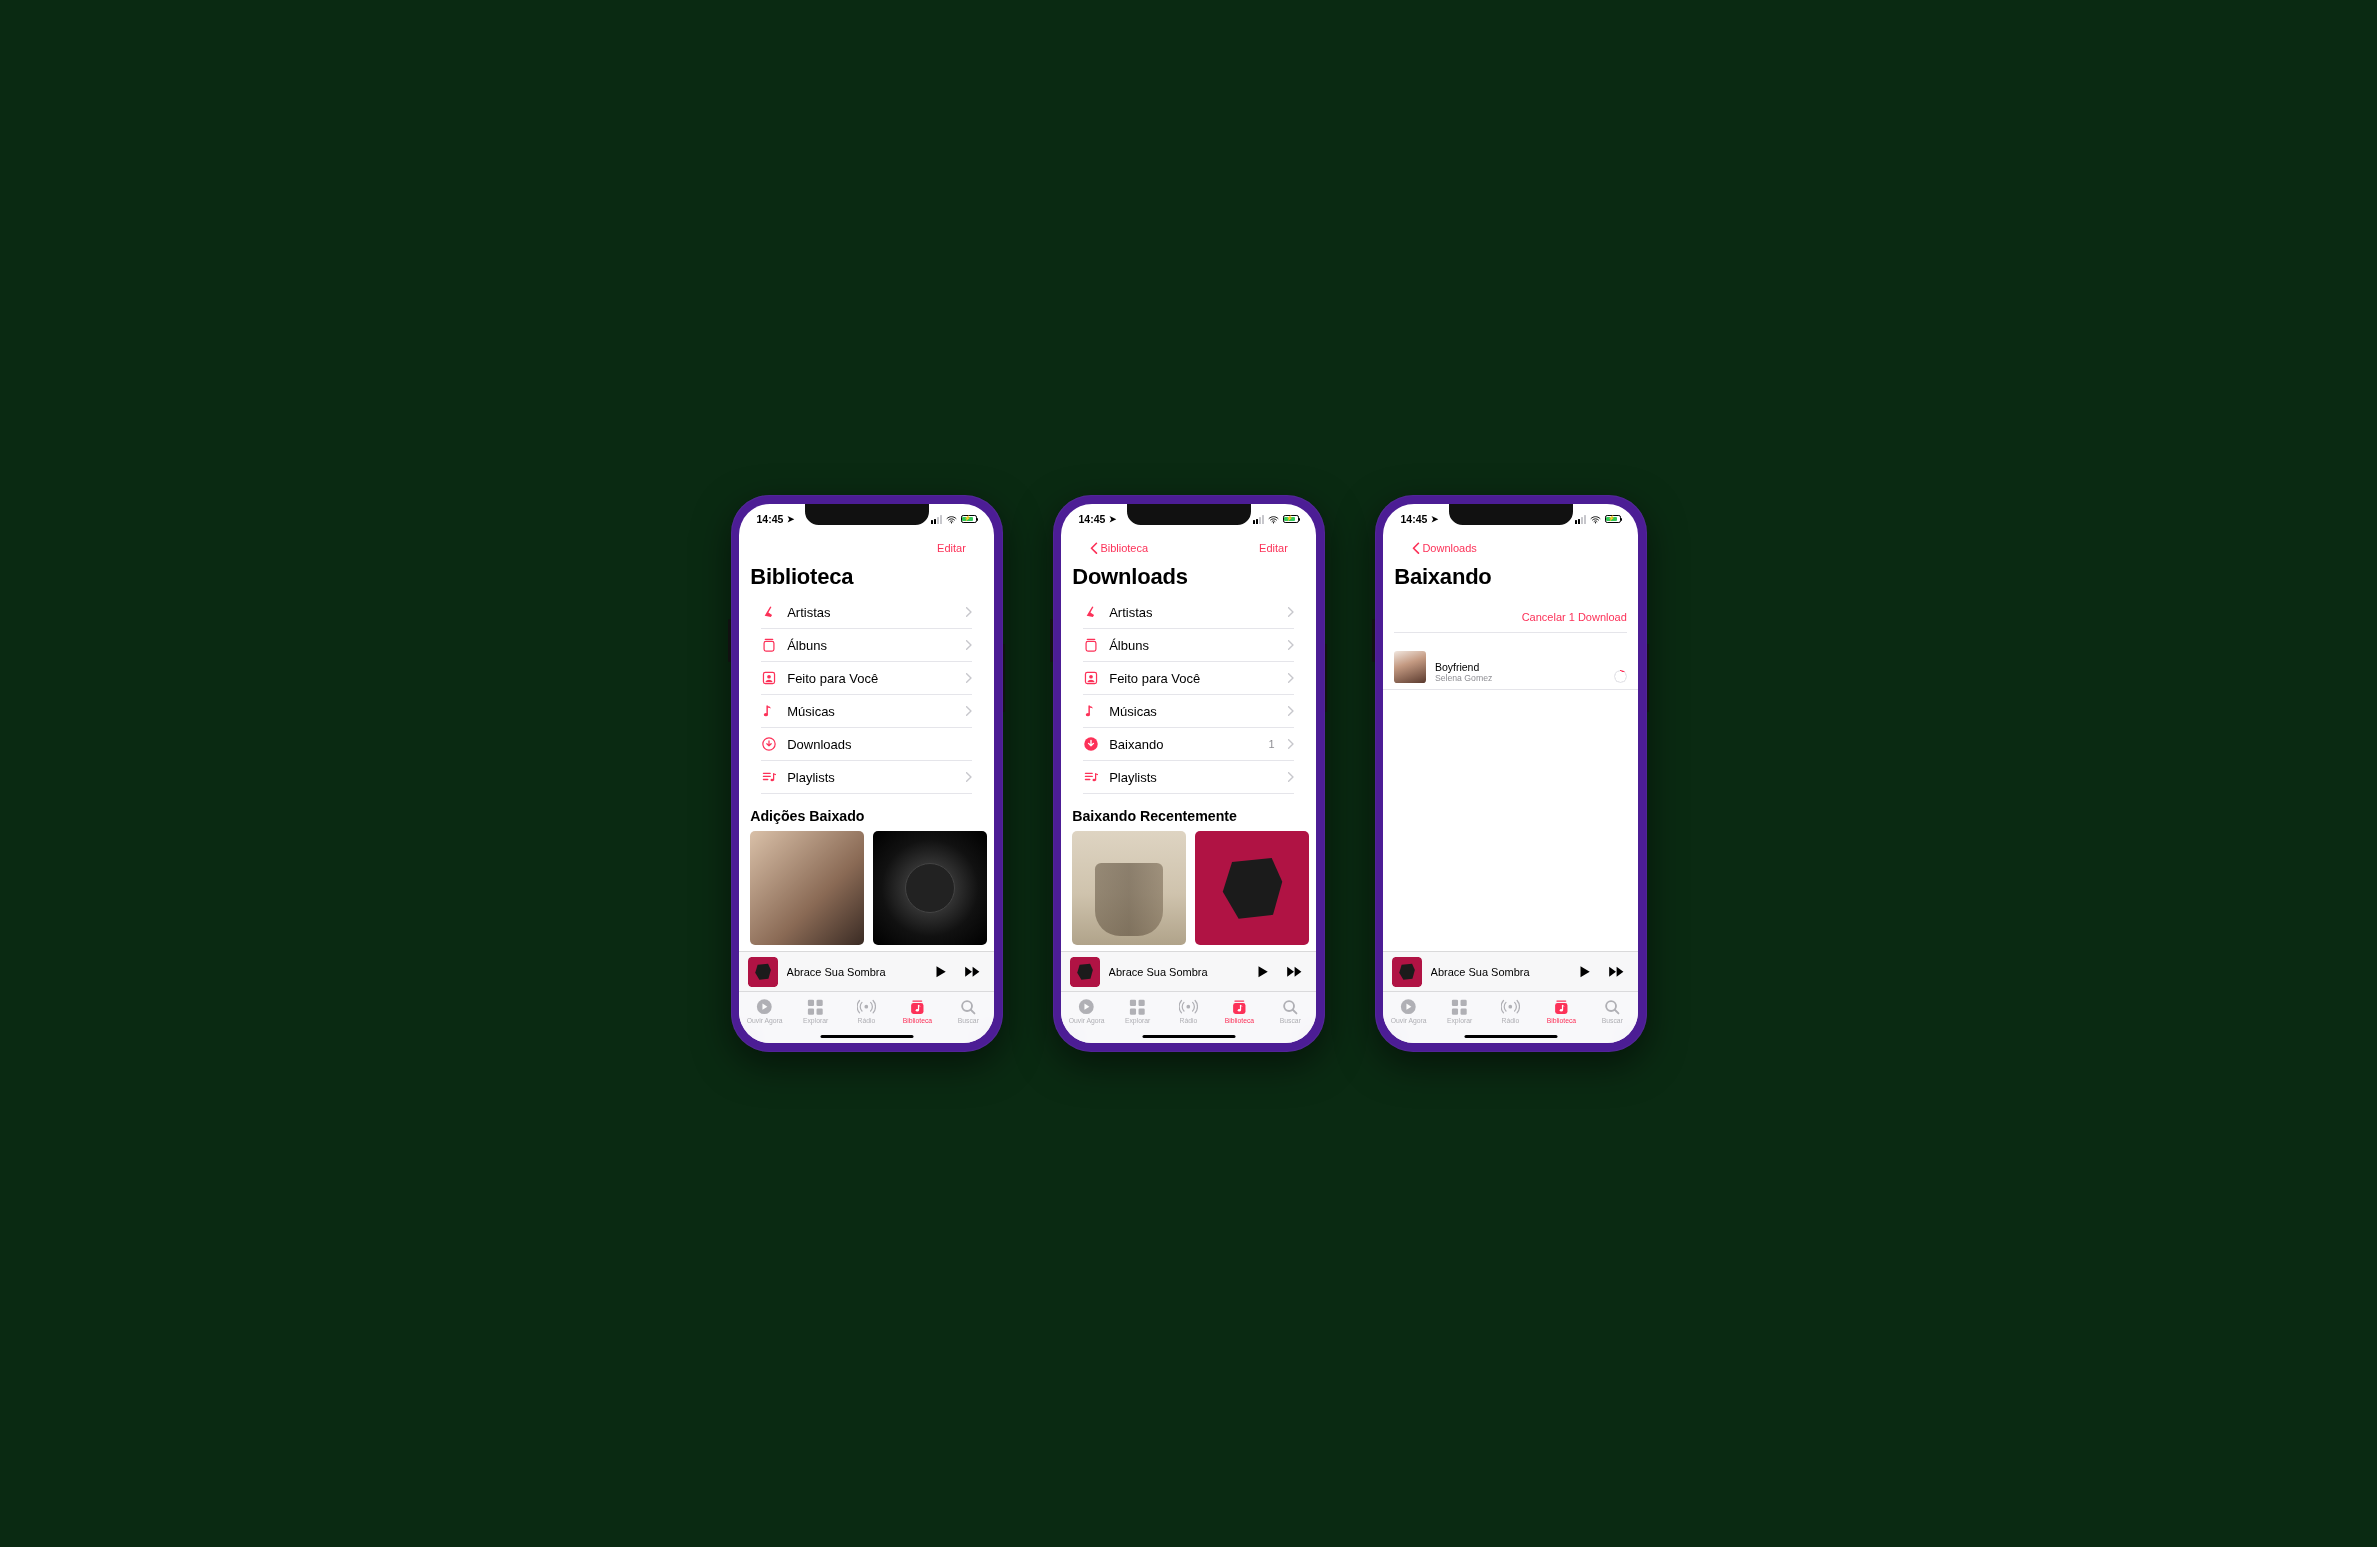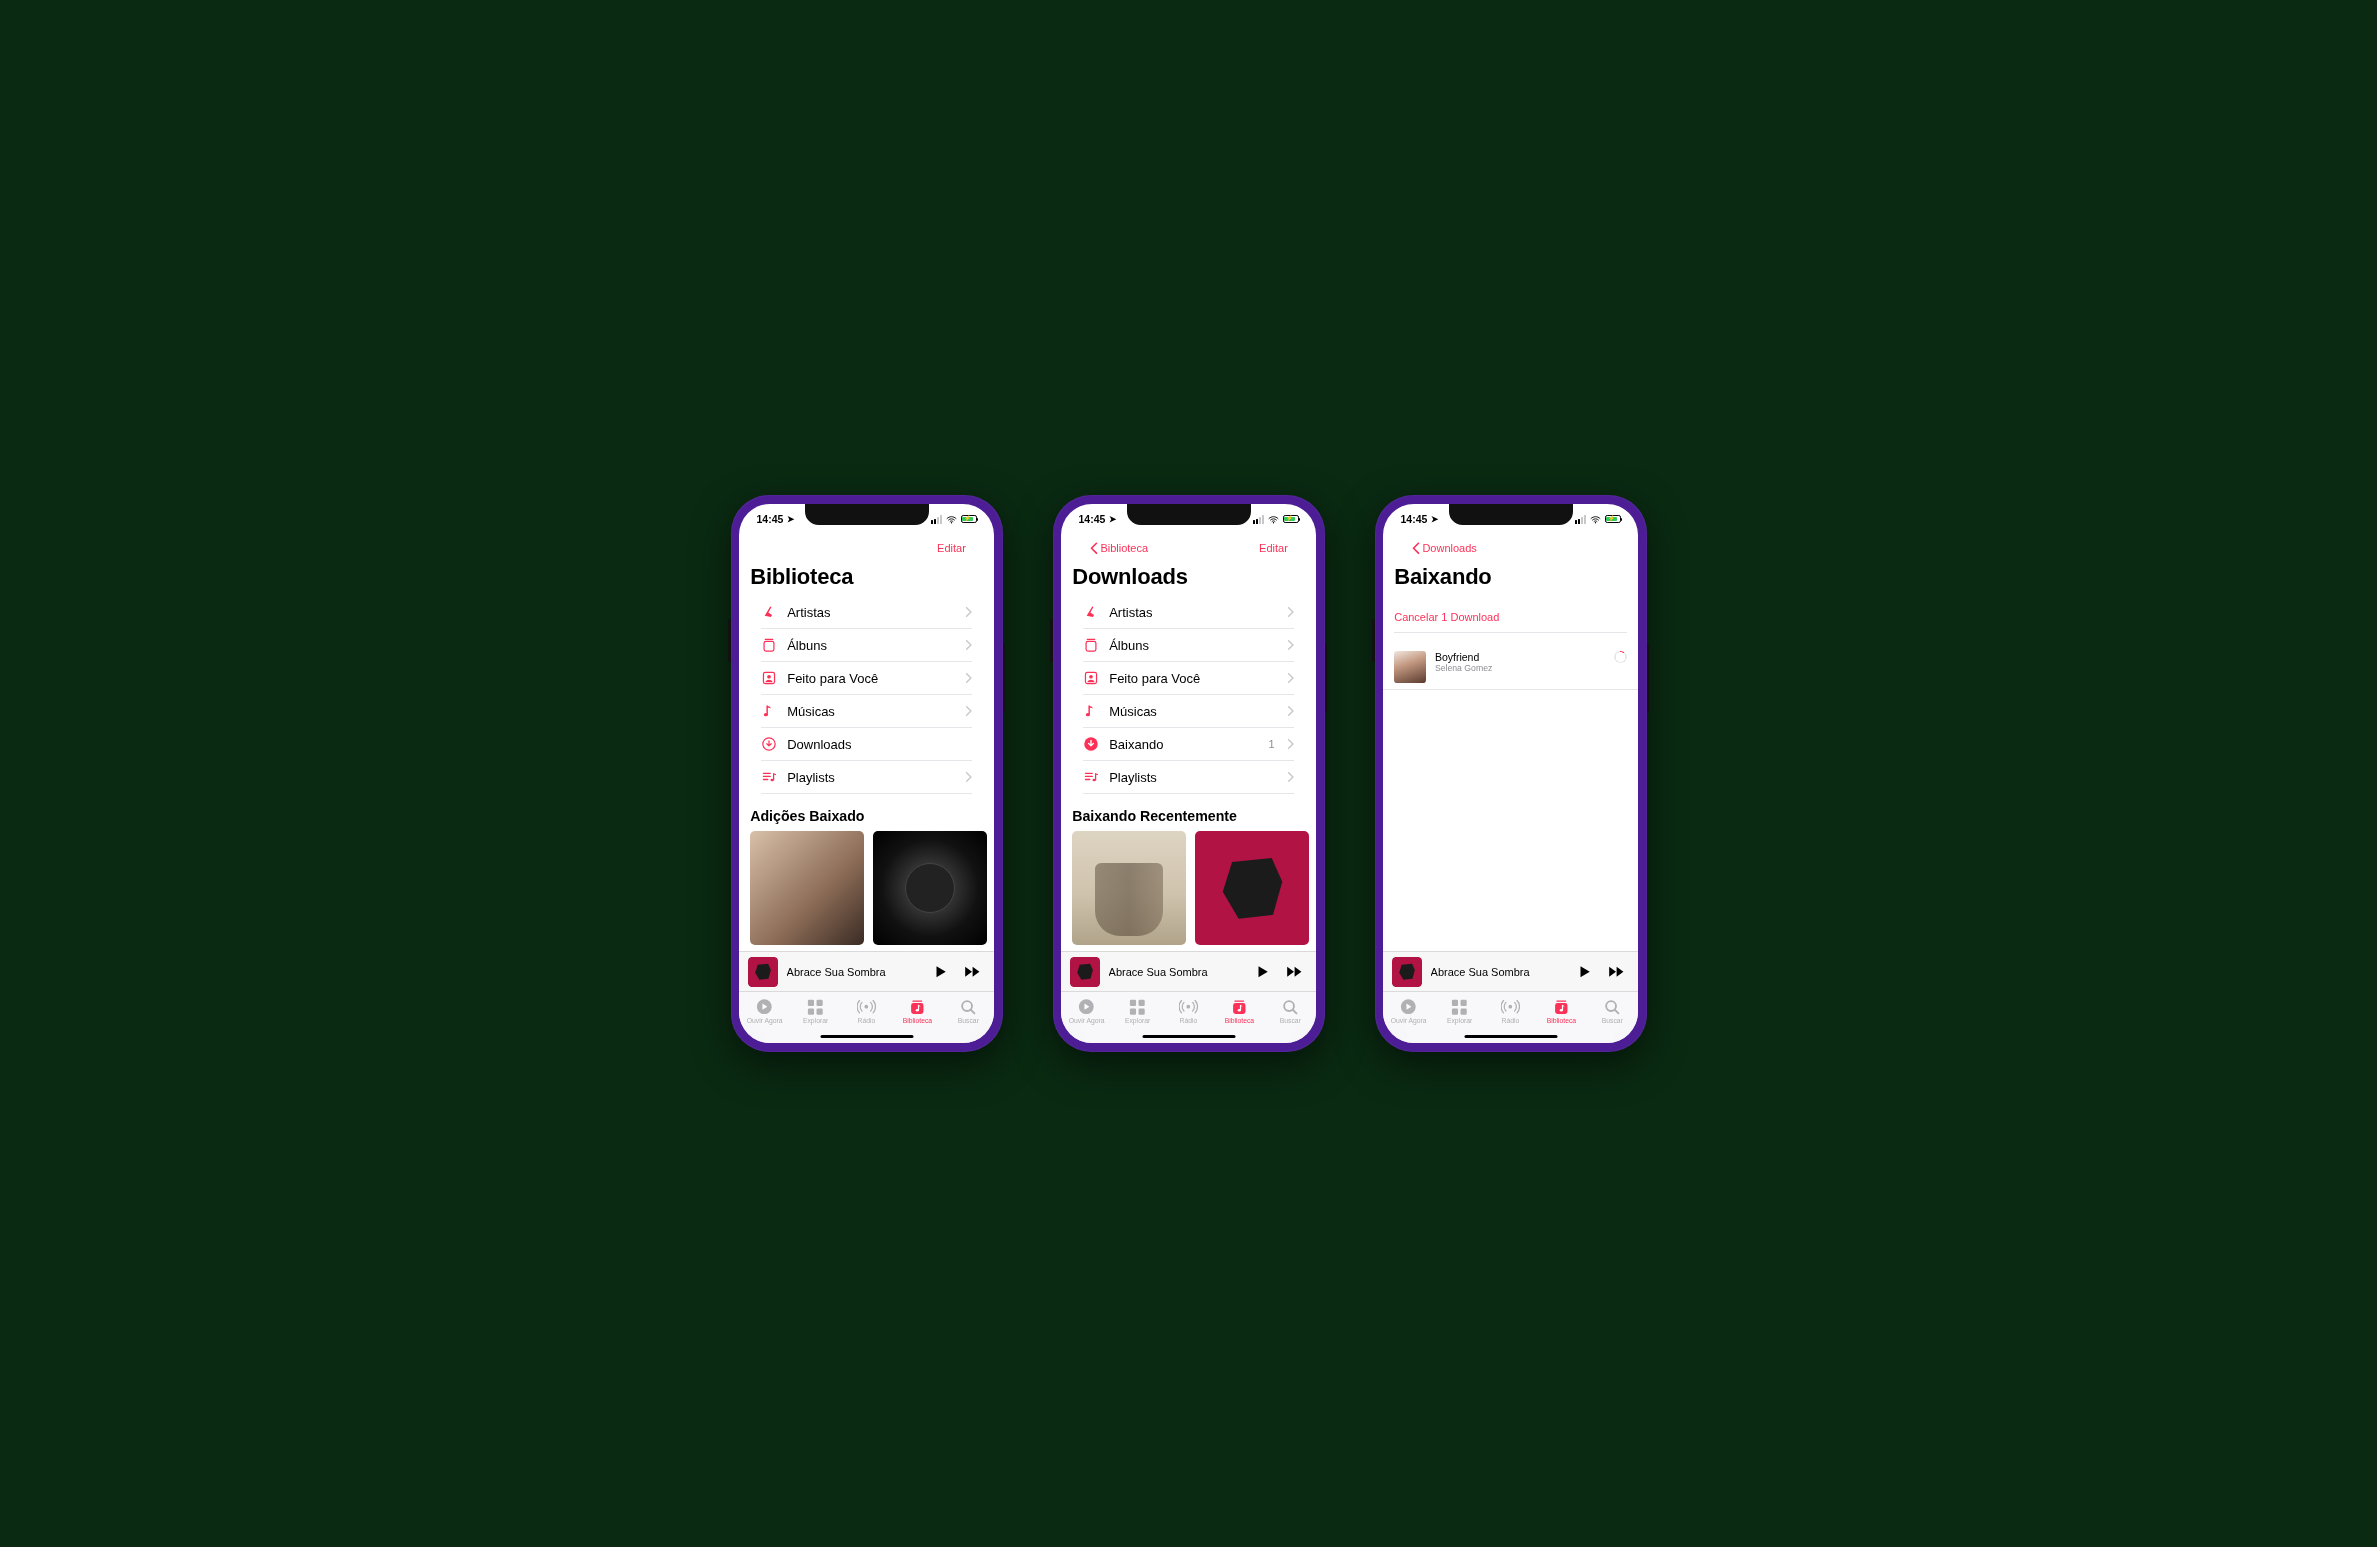--- a/index.html
+++ b/index.html
@@ -113,22 +113,22 @@
   
   .art-face{background:linear-gradient(135deg,#d9c0a8 0%,#8a6a55 60%,#3a2b24 100%)}
   .art-disc{background:radial-gradient(circle at 50% 50%,#555 0%,#111 60%,#000 100%);position:relative}
   .art-disc:after{content:"";position:absolute;inset:28%;border-radius:50%;background:#222;border:0.6px solid #444}
   .art-band{background:linear-gradient(180deg,#ded4c2 0%,#cfc3ad 55%,#b0a38a 100%);position:relative}
   .art-band:before{content:"";position:absolute;left:20%;right:20%;top:28%;bottom:8%;background:linear-gradient(90deg,#6b5d4a,#5a4c3b,#7a6a55);border-radius:6.2px 6.2px 25px 25px;opacity:.6}
   .art-rock{background:#b01344;position:relative;display:flex;align-items:center;justify-content:center}
   .art-rock:before{content:"";width:58%;height:58%;background:#1b1b1b;clip-path:polygon(20% 10%,80% 4%,96% 40%,82% 90%,30% 96%,6% 55%);filter:drop-shadow(0 7.4px 6.2px rgba(0,0,0,.35))}
   .art-selena{background:linear-gradient(160deg,#f1e6de 0%,#c49a82 40%,#5a3a2e 100%);position:relative}
   
-  .cancel-btn{color:var(--accent);text-align:left;font-size:11px;border-bottom:0.6px solid var(--divider);padding:8.7px 0;margin:12px 11px}
-  .dl-row{display:flex;align-items:flex-start;gap:8.7px;padding:6.2px 11px;border-bottom:0.6px solid var(--divider)}
+  .cancel-btn{color:var(--accent);text-align:right;font-size:11px;border-bottom:0.6px solid var(--divider);padding:8.7px 0;margin:12px 11px}
+  .dl-row{display:flex;align-items:flex-end;gap:8.7px;padding:6.2px 11px;border-bottom:0.6px solid var(--divider)}
   .dl-row .art{width:32px;height:32px;border-radius:3.1px;overflow:hidden}
   .dl-row .meta{flex:1}
   .dl-row .meta .t{font-size:10.5px;color:#000}
   .dl-row .meta .s{font-size:8.7px;color:var(--grey)}
   .dl-row .prog{width:12.4px;height:12.4px}
   .ring-spinner{width:12.4px;height:12.4px;border-radius:50%;background:conic-gradient(var(--accent) 0 40deg,#e6e6ea 40deg 360deg)}
   .ring-spinner.mask{-webkit-mask:radial-gradient(circle,transparent 55%,#000 56%)}
   .busy-spinner{width:12.4px;height:12.4px;border-radius:50%;position:relative}
   .busy-spinner:before{content:"";position:absolute;inset:0;border-radius:50%;background:conic-gradient(from 0deg,#d0d0d5,#8e8e93 300deg,transparent 300deg);-webkit-mask:radial-gradient(circle,transparent 45%,#000 46%)}
 </style>

